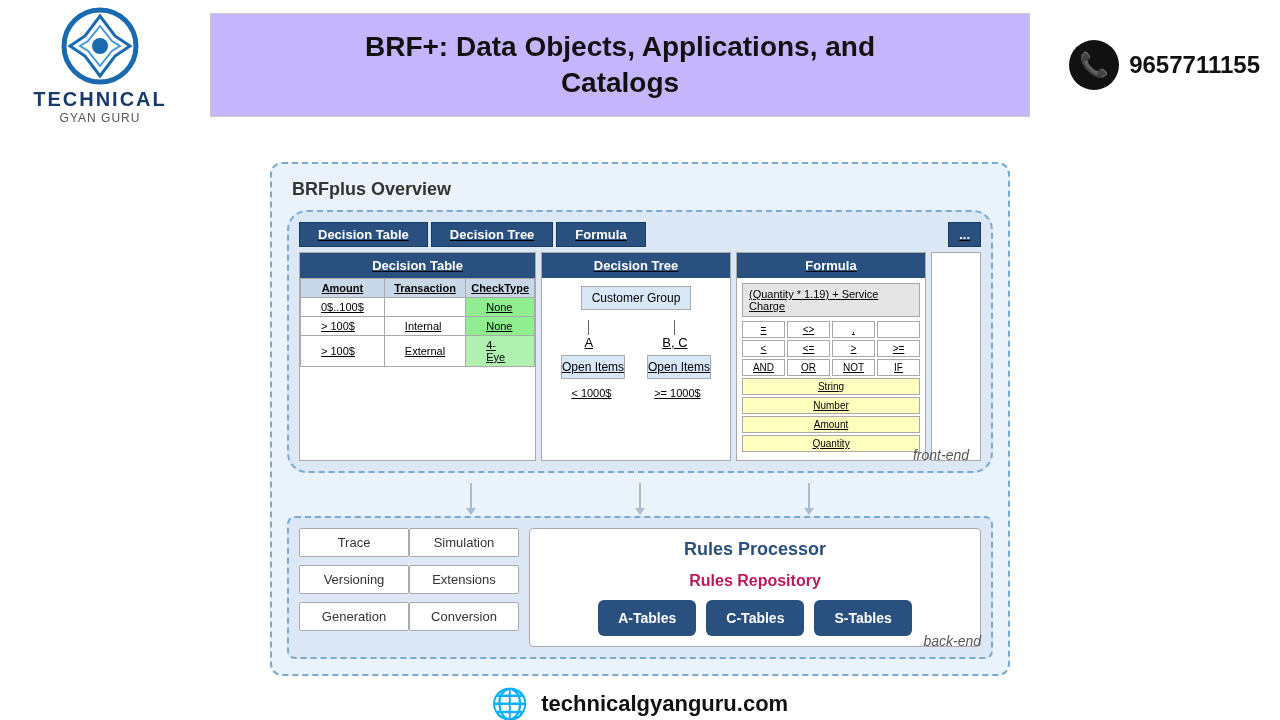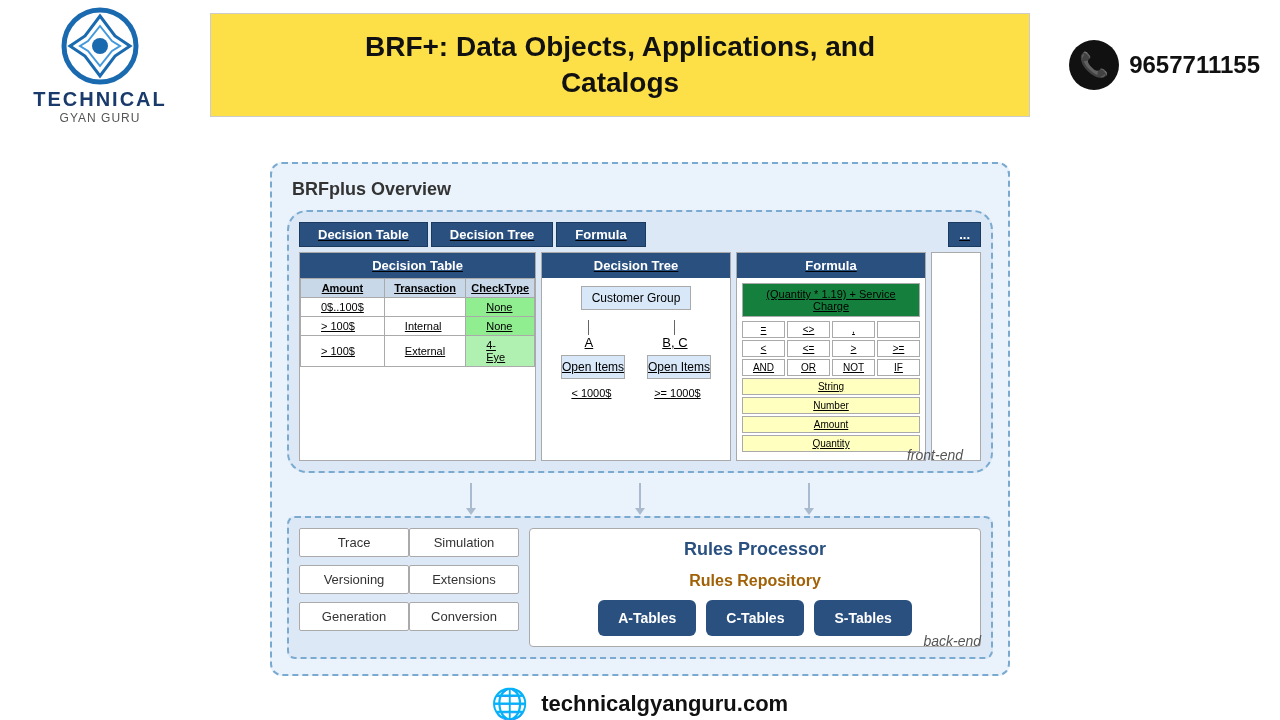--- a/index.html
+++ b/index.html
@@ -39,21 +39,21 @@
       margin-top: 2px;
     }
     .logo-text-gyan-guru {
       font-size: 12px;
       color: #555;
       letter-spacing: 1px;
     }
     .title-box {
       flex: 1;
       text-align: center;
-      background: #fde047;
+      background: #c4b5fd;
       padding: 15px 30px;
       margin: 0 30px;
       border: 1px solid #ccc;
     }
     .title-box h1 {
       font-size: 28px;
       font-weight: bold;
       color: #111;
       line-height: 1.3;
     }
@@ -103,21 +103,21 @@
       border: 2px dashed #7aaad0;
       border-radius: 20px;
       background: #dce8f5;
       padding: 10px;
       position: relative;
       margin-bottom: 8px;
       text-decoration: underline;
     }
     .frontend-label {
       position: absolute;
-      right: 28px;
+      right: 22px;
       bottom: 8px;
       font-size: 14px;
       color: #555;
       font-style: italic;
     }
 
     
     .tabs-row {
       display: flex;
       gap: 0;
@@ -229,25 +229,24 @@
     
     .panel-formula {
       border: 1px solid #aaa;
       background: #fff;
       flex: 1;
     }
     .formula-content {
       padding: 5px;
     }
     .formula-expr {
-      background: #15803d;
+      background: #e5e5e5;
       border: 1px solid #aaa;
       padding: 4px 6px;
       font-size: 11px;
-      text-align: center;
       margin-bottom: 4px;
     }
     .formula-buttons {
       display: grid;
       grid-template-columns: repeat(4, 1fr);
       gap: 2px;
       margin-bottom: 3px;
     }
     .formula-btn {
       background: #fff;
@@ -327,21 +326,21 @@
     .rules-processor {
       font-size: 18px;
       font-weight: bold;
       color: #2a5080;
       text-align: center;
       margin-bottom: 12px;
     }
     .rules-repository {
       font-size: 16px;
       font-weight: bold;
-      color: #a16207;
+      color: #be185d;
       text-align: center;
       margin-bottom: 10px;
     }
     .db-tables {
       display: flex;
       gap: 10px;
       justify-content: center;
     }
     .db-table-btn {
       background: #2a5080;

